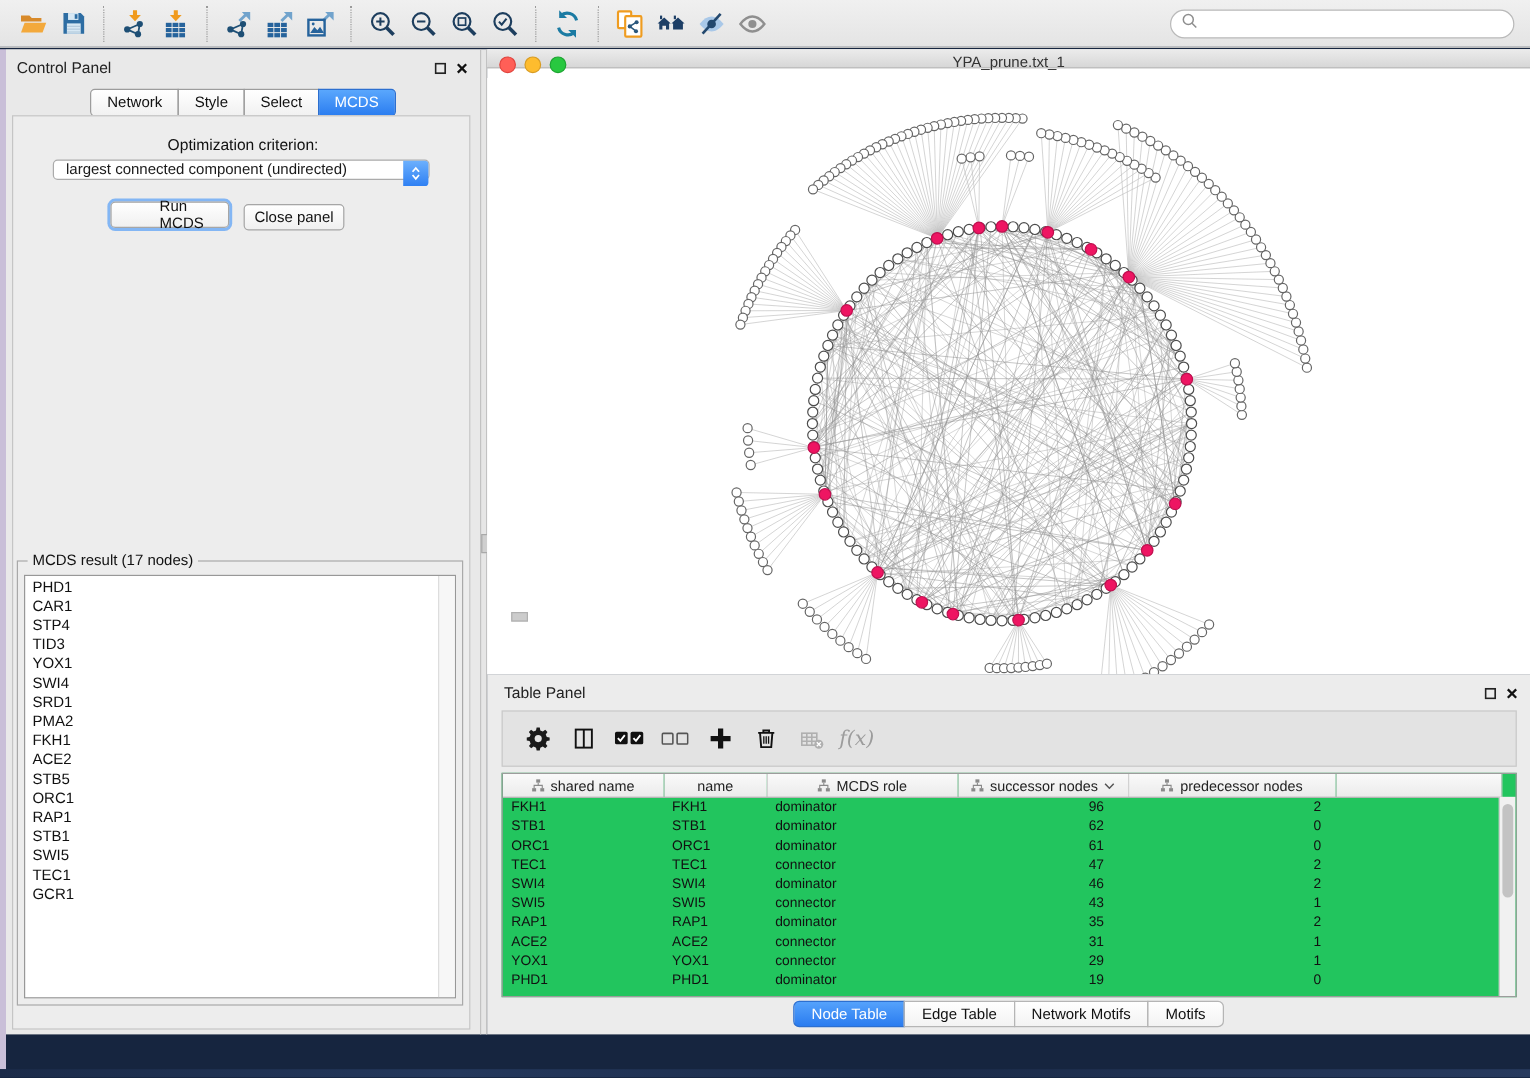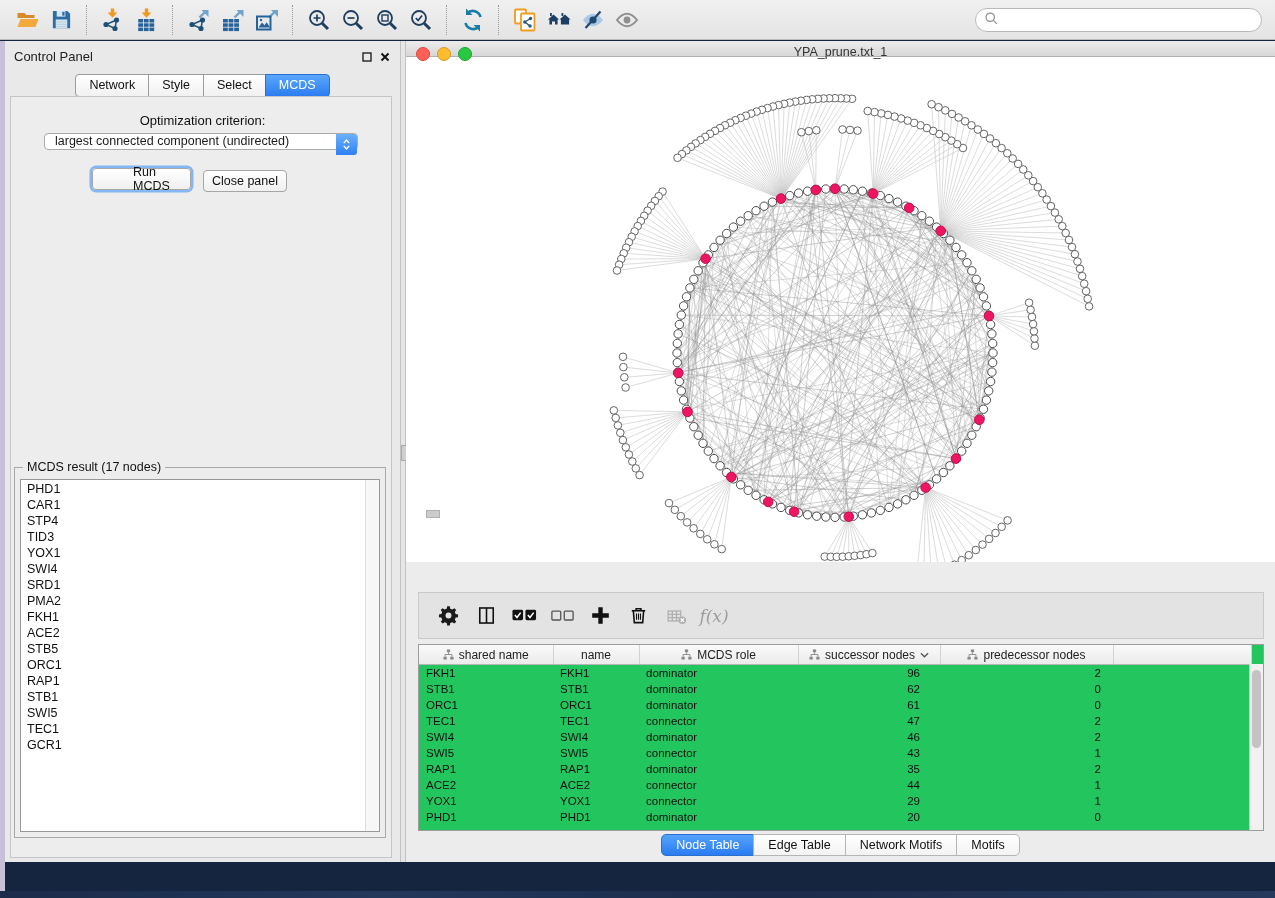--- a/index.html
+++ b/index.html
@@ -1109,20 +1109,33 @@
           <circle cx="442.8" cy="451.7" r="4.8" fill="#ee1562" stroke="#c01050" stroke-width="1"></circle>
           <circle cx="519.6" cy="422.6" r="4.8" fill="#ee1562" stroke="#c01050" stroke-width="1"></circle>
           <circle cx="550.0" cy="393.6" r="4.8" fill="#ee1562" stroke="#c01050" stroke-width="1"></circle>
           <circle cx="573.3" cy="354.8" r="4.8" fill="#ee1562" stroke="#c01050" stroke-width="1"></circle>
         </svg>
     </div>
   </div>
   <div id="hgrip"></div>
 
   <div id="tablepanel">
+    <div class="panel-head">
+      <span class="panel-title" style="left:14px;">Table Panel</span>
+      <span class="panel-ctrl" id="tp-float" style="right:26px;">
+          <svg viewBox="0 0 10 10" width="10" height="10">
+            <rect x="1" y="1" width="8" height="8" fill="none" stroke="#222" stroke-width="1.4"></rect>
+          </svg>
+        </span>
+      <span class="panel-ctrl" id="tp-close" style="right:8px;">
+          <svg viewBox="0 0 10 10" width="10" height="10">
+            <path d="M1.5 1.5l7 7M8.5 1.5l-7 7" stroke="#111" stroke-width="1.9"></path>
+          </svg>
+        </span>
+    </div>
     <div id="tp-toolbar">
         <div class="tpt-btn">
           <svg viewBox="0 0 24 24" width="21" height="21">
             <path fill="#1a1a1a" d="M10.5 1.5h3l.5 2.7 2.4 1 2.3-1.6 2.1 2.1-1.6 2.3 1 2.4 2.7.5v3l-2.7.5-1 2.4 1.6 2.3-2.1 2.1-2.3-1.6-2.4 1-.5 2.7h-3l-.5-2.7-2.4-1-2.3 1.6-2.1-2.1 1.6-2.3-1-2.4-2.7-.5v-3l2.7-.5 1-2.4L3.1 5.7l2.1-2.1 2.3 1.6 2.4-1z"></path>
             <circle cx="12" cy="12" r="3.4" fill="#e3e3e3"></circle>
           </svg>
         </div>
         <div class="tpt-btn">
           <svg viewBox="0 0 24 24" width="19" height="21">
             <rect x="3.5" y="2.5" width="17" height="19" fill="none" stroke="#111" stroke-width="2"></rect>
@@ -1301,37 +1314,37 @@
               <td>RAP1</td>
               <td>dominator</td>
               <td class="num">35</td>
               <td class="num2">2</td>
               <td></td>
             </tr>
             <tr>
               <td>ACE2</td>
               <td>ACE2</td>
               <td>connector</td>
-              <td class="num">44</td>
+              <td class="num">31</td>
               <td class="num2">1</td>
               <td></td>
             </tr>
             <tr>
               <td>YOX1</td>
               <td>YOX1</td>
               <td>connector</td>
               <td class="num">29</td>
               <td class="num2">1</td>
               <td></td>
             </tr>
             <tr>
               <td>PHD1</td>
               <td>PHD1</td>
               <td>dominator</td>
-              <td class="num">20</td>
+              <td class="num">19</td>
               <td class="num2">0</td>
               <td></td>
             </tr>
           </tbody>
       </table>
       <div id="tp-scroll">
           <div id="tp-thumb"></div>
         </div>
     </div>
     <div id="tp-tabs">

